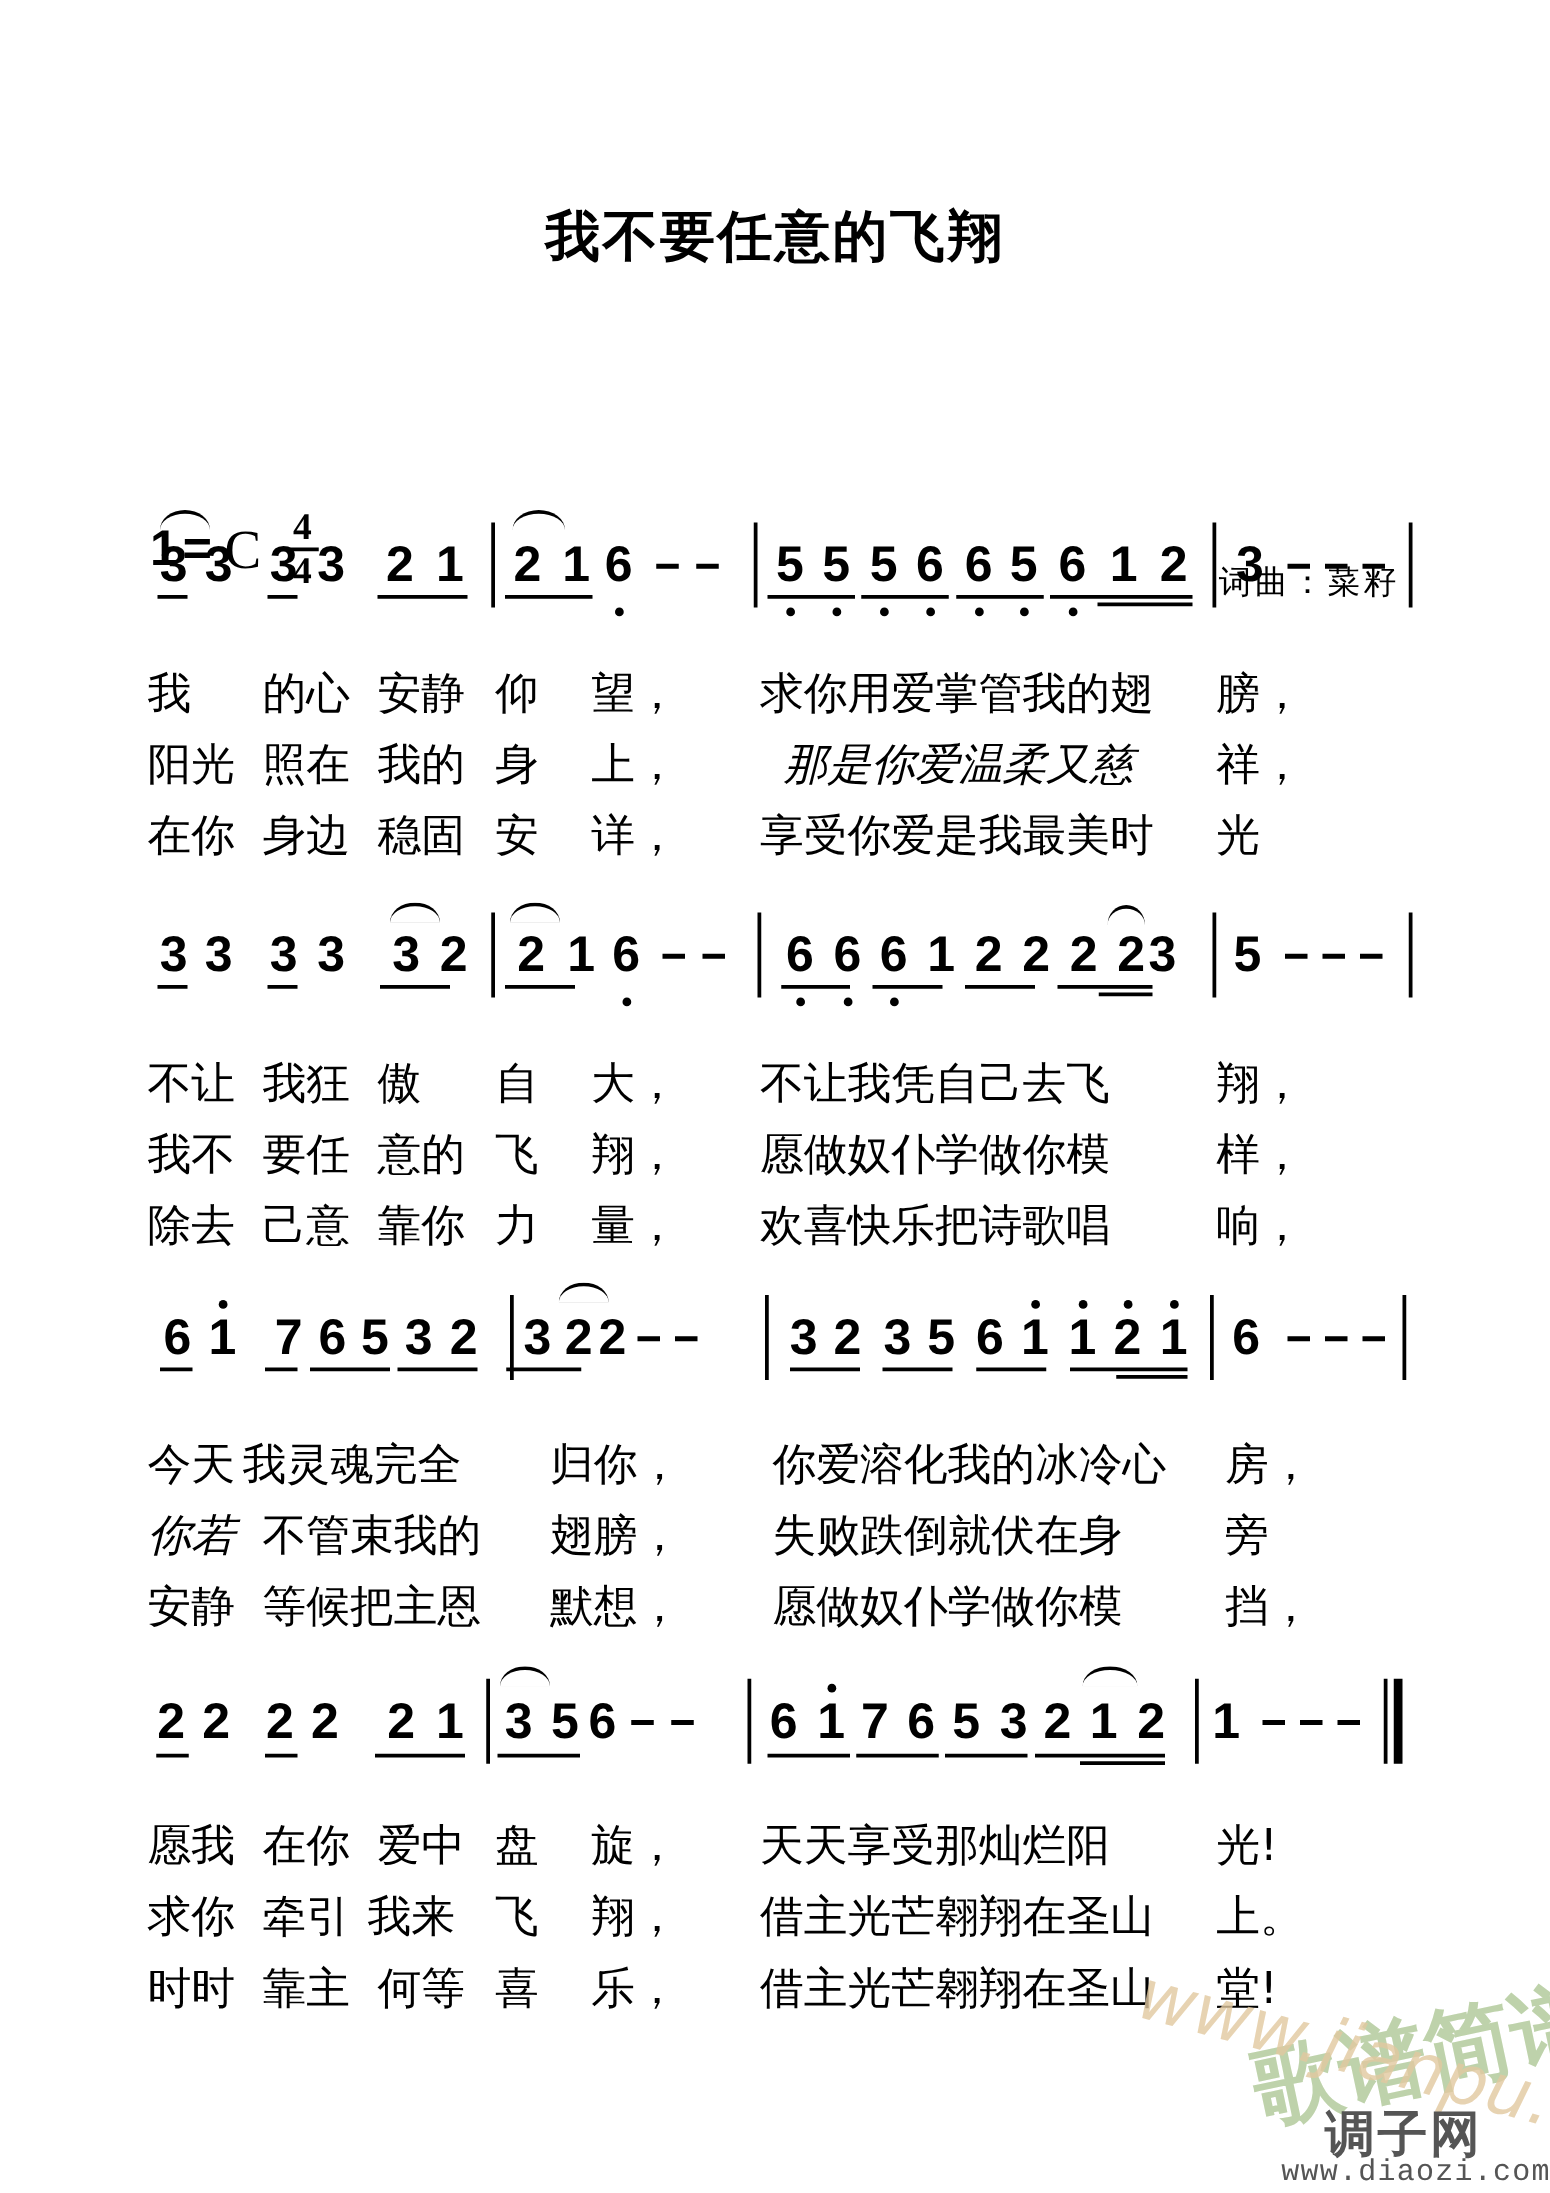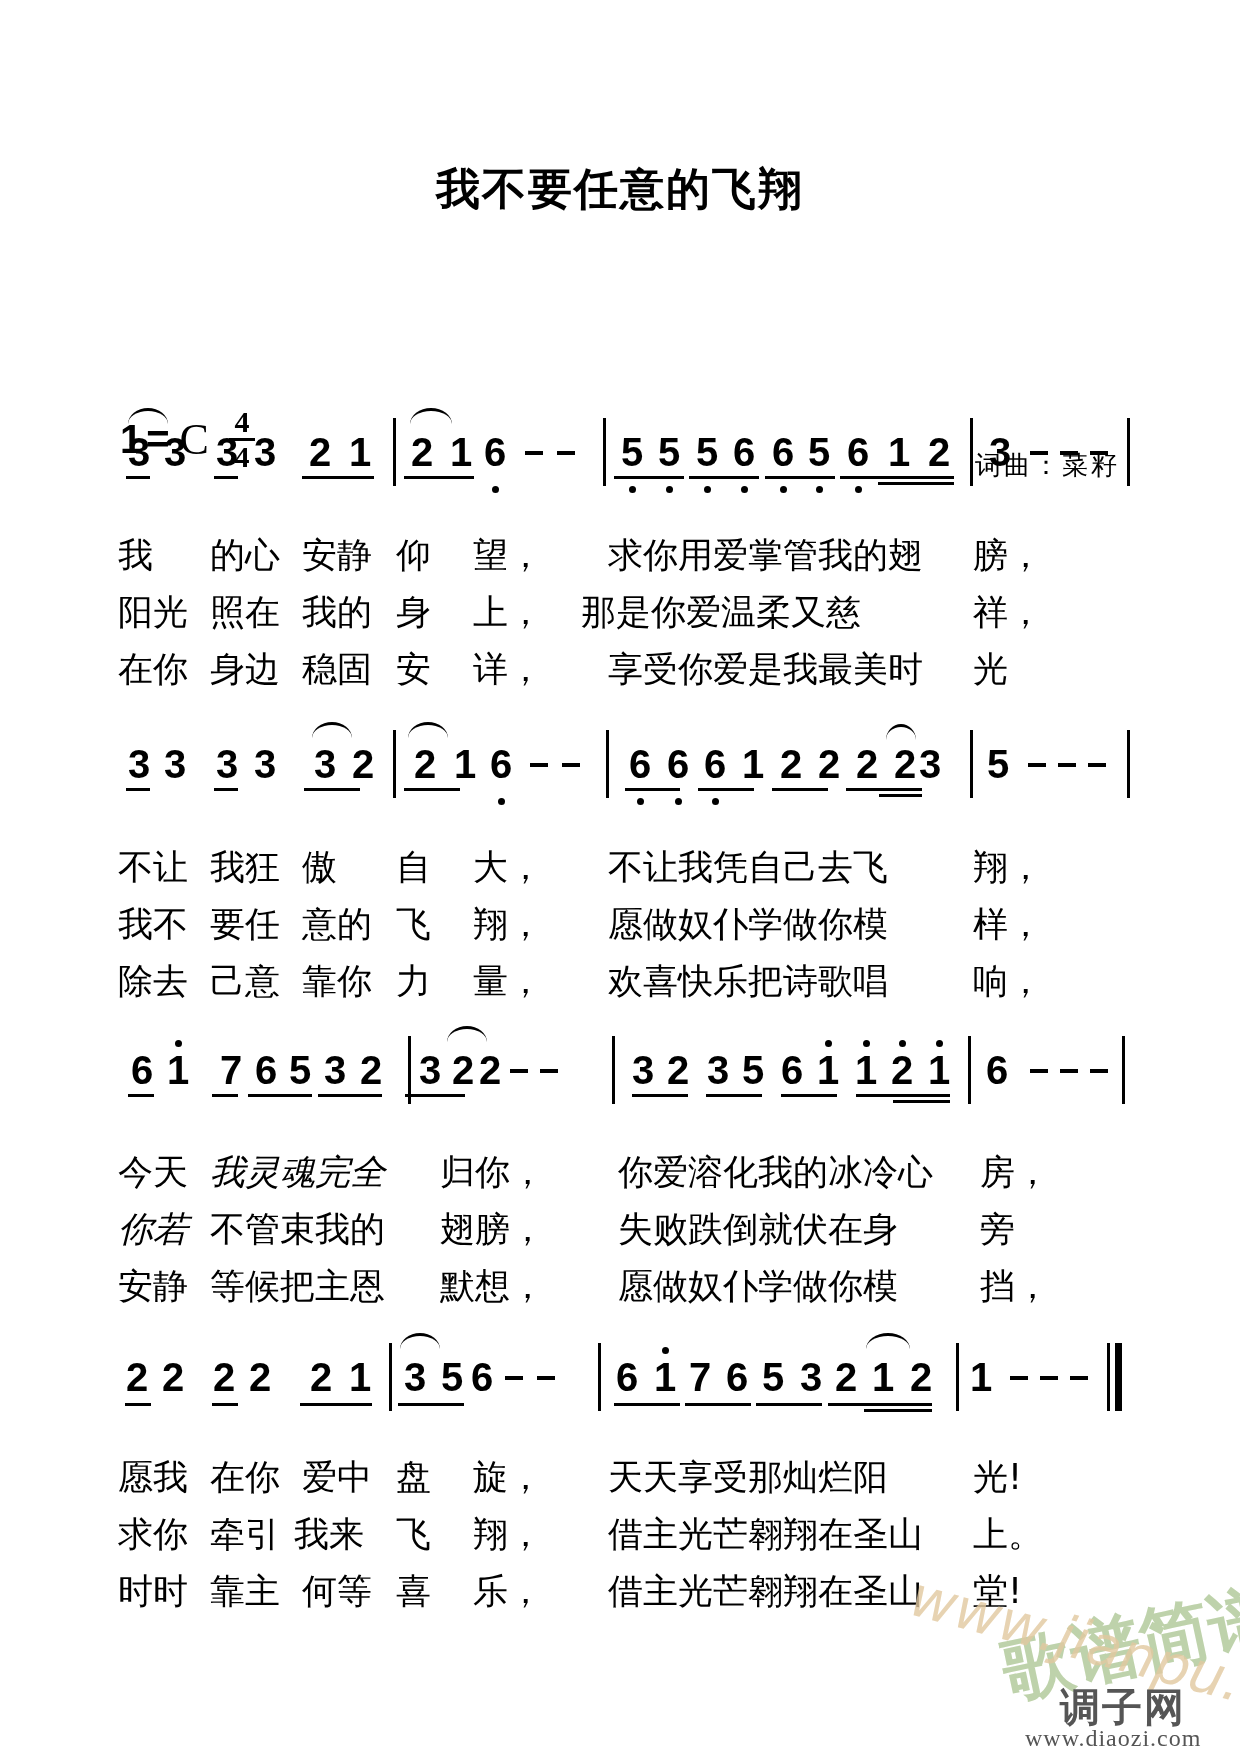--- a/index.html
+++ b/index.html
@@ -24,21 +24,21 @@
   .barline.thin { width:2.5px; }
   .slur { position:absolute; height:16px; border-top:3px solid #000; border-radius:50% 50% 0 0 / 100% 100% 0 0; box-sizing:border-box; }
 
   .lyrics { position:absolute; left:118px; }
   .lyric-row { position:absolute; left:0; height:50px; white-space:pre; font-family:"DejaVu Sans", sans-serif; font-size:35px; line-height:50px; }
   .lyric-row span { position:absolute; top:0; }
 
   .wm1 { position:absolute; left:1000px; top:1590px; font-family:"DejaVu Sans", sans-serif; font-weight:bold; font-size:70px; color:#a9c48f; opacity:0.75; transform:rotate(-12deg); white-space:nowrap; }
   .wm2 { position:absolute; left:905px; top:1615px; font-family:"DejaVu Sans", sans-serif; font-style:italic; font-size:56px; color:#e2c9a0; opacity:0.8; transform:rotate(15deg); white-space:nowrap; }
   .wm3 { position:absolute; left:1060px; top:1680px; font-family:"DejaVu Sans", sans-serif; font-weight:bold; font-size:40px; color:#555; letter-spacing:2px; }
-  .wm4 { position:absolute; left:1025px; top:1725px; font-family:Liberation Serif, serif; font-size:24px; color:#555; letter-spacing:1px; }
+  .wm4 { position:absolute; left:1025px; top:1725px; font-family:Liberation Mono, monospace; font-size:24px; color:#555; letter-spacing:1px; }
 </style>
 </head>
 <body>
 
 <div class="title">我不要任意的飞翔</div>
 
 <div class="keysig">
   <span>1</span>
   <span class="eq">=</span>
   <span class="key">C</span>
@@ -90,21 +90,21 @@
         <div class="ul" style="left: 689px; width: 70px; top: 66px;"></div>
         <div class="ul" style="left: 765px; width: 70px; top: 66px;"></div>
         <div class="ul" style="left: 840px; width: 114px; top: 66px;"></div>
         <div class="ul" style="left: 878px; width: 76px; top: 72px;"></div>
         <div class="slur" style="left: 128px; width: 40px; top: -2px;"></div>
         <div class="slur" style="left: 410px; width: 42px; top: -2px;"></div>
       </div>
     </div>
     <div class="lyrics" style="top: 530px;">
       <div class="lyric-row" style="top: 0px;"><span style="left: 0px;">我</span><span style="left: 92px;">的心</span><span style="left: 184px;">安静</span><span style="left: 278px;">仰</span><span style="left: 355px;">望，</span><span style="left: 490px;">求你用爱掌管我的翅</span><span style="left: 855px;">膀，</span></div>
-      <div class="lyric-row" style="top: 57px;"><span style="left: 0px;">阳光</span><span style="left: 92px;">照在</span><span style="left: 184px;">我的</span><span style="left: 278px;">身</span><span style="left: 355px;">上，</span><span style="left: 463px;">那是你爱温柔又慈</span><span style="left: 855px;">祥，</span></div>
+      <div class="lyric-row" style="top: 57px;"><span style="left: 0px;">阳光</span><span style="left: 92px;">照在</span><span style="left: 184px;">我的</span><span style="left: 278px;">身</span><span style="left: 355px;">上，</span><span style="left: 509px; font-style: italic;">那是你爱温柔又慈</span><span style="left: 855px;">祥，</span></div>
       <div class="lyric-row" style="top: 114px;"><span style="left: 0px;">在你</span><span style="left: 92px;">身边</span><span style="left: 184px;">稳固</span><span style="left: 278px;">安</span><span style="left: 355px;">详，</span><span style="left: 490px;">享受你爱是我最美时</span><span style="left: 855px;">光</span></div>
     </div>
     <div class="system" style="top: 722px;">
       <div class="notes">
         <div class="barline" style="left: 393px;"></div>
         <div class="barline" style="left: 606px;"></div>
         <div class="barline" style="left: 970px;"></div>
         <div class="barline" style="left: 1127px;"></div>
         <div class="n" style="left: 124px;"><span>3</span></div>
         <div class="n" style="left: 160px;"><span>3</span></div>
@@ -187,21 +187,21 @@
         <div class="ul" style="left: 405px; width: 60px; top: 66px;"></div>
         <div class="ul" style="left: 632px; width: 56px; top: 66px;"></div>
         <div class="ul" style="left: 706px; width: 56px; top: 66px;"></div>
         <div class="ul" style="left: 781px; width: 56px; top: 66px;"></div>
         <div class="ul" style="left: 856px; width: 94px; top: 66px;"></div>
         <div class="ul" style="left: 893px; width: 57px; top: 72px;"></div>
         <div class="slur" style="left: 447px; width: 40px; top: -2px;"></div>
       </div>
     </div>
     <div class="lyrics" style="top: 1147px;">
-      <div class="lyric-row" style="top: 0px;"><span style="left: 0px;">今天</span><span style="left: 92px; font-style: italic;">我灵魂完全</span><span style="left: 322px;">归你，</span><span style="left: 500px;">你爱溶化我的冰冷心</span><span style="left: 862px;">房，</span></div>
+      <div class="lyric-row" style="top: 0px;"><span style="left: 0px;">今天</span><span style="left: 76px;">我灵魂完全</span><span style="left: 322px;">归你，</span><span style="left: 500px;">你爱溶化我的冰冷心</span><span style="left: 862px;">房，</span></div>
       <div class="lyric-row" style="top: 57px;"><span style="left: 0px; font-style: italic;">你若</span><span style="left: 92px;">不管束我的</span><span style="left: 322px;">翅膀，</span><span style="left: 500px;">失败跌倒就伏在身</span><span style="left: 862px;">旁</span></div>
       <div class="lyric-row" style="top: 114px;"><span style="left: 0px;">安静</span><span style="left: 92px;">等候把主恩</span><span style="left: 322px;">默想，</span><span style="left: 500px;">愿做奴仆学做你模</span><span style="left: 862px;">挡，</span></div>
     </div>
     <div class="system" style="top: 1335px;">
       <div class="notes">
         <div class="barline" style="left: 389px;"></div>
         <div class="barline" style="left: 598px;"></div>
         <div class="barline" style="left: 956px;"></div>
         <div class="barline final" style="left: 1115px;"></div>
         <div class="barline thin" style="left: 1107px;"></div>

